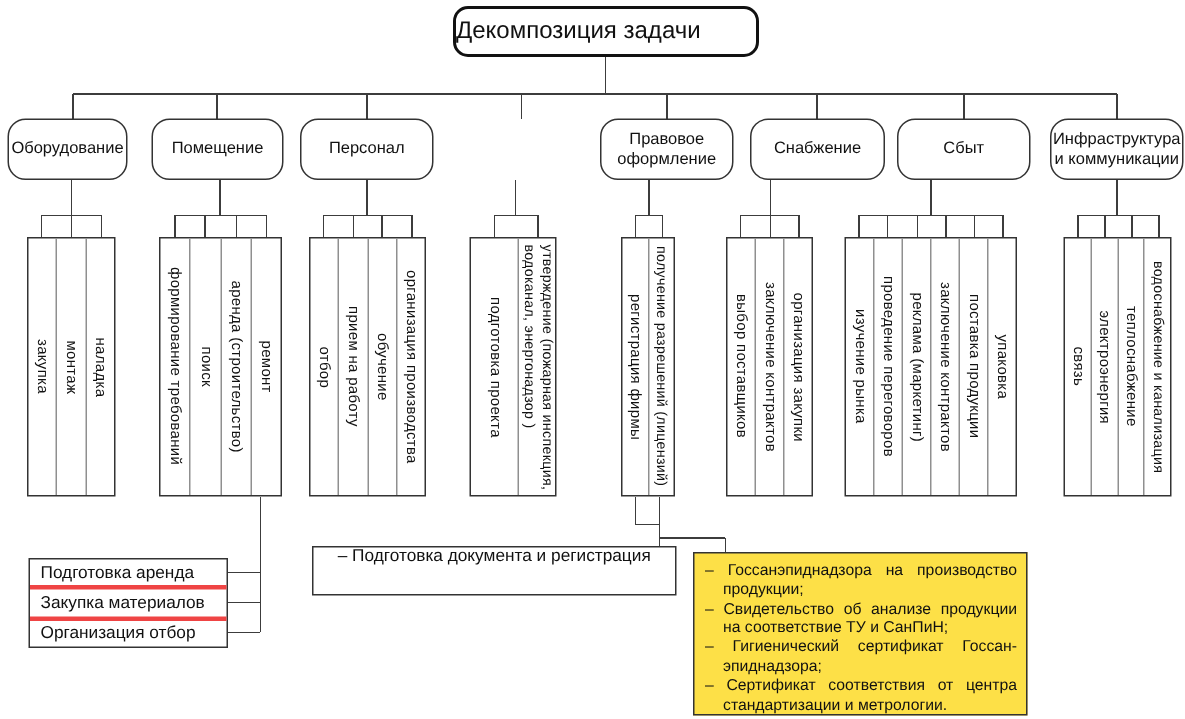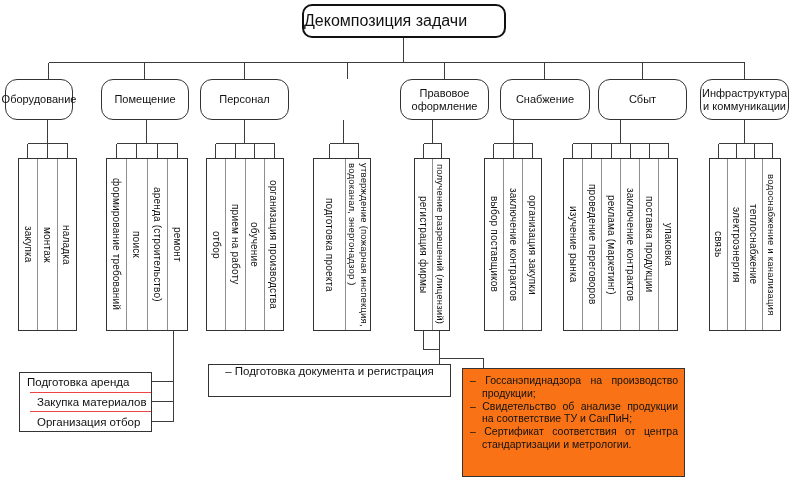--- a/index.html
+++ b/index.html
@@ -30,29 +30,29 @@
     writing-mode:vertical-rl;white-space:nowrap;font-size:10px;line-height:11px;
     letter-spacing:0.2px;
   }
   .vtext.ml{white-space:pre-line;line-height:12px;}
   .vtext.sm{font-size:9.5px;}
   .stack{
     position:absolute;left:19px;top:372px;width:133px;height:60px;box-sizing:border-box;
     border:1px solid #333;background:#fff;display:flex;flex-direction:column;
   }
   .stack-row{flex:1;display:flex;align-items:center;padding-left:7px;font-size:11.5px;}
-  .stack-row + .stack-row{border-top:1px solid #ef4444;margin-left:10px;}
+  .stack-row + .stack-row{border-top:3px solid #ef4444;}
   .note{
     position:absolute;left:208px;top:364px;width:243px;height:33px;box-sizing:border-box;
     border:1px solid #333;background:#fff;display:flex;align-items:flex-start;justify-content:center;
     font-size:11.5px;
   }
   .permits{
     position:absolute;left:462px;top:368px;width:223px;height:109px;box-sizing:border-box;
-    border:1px solid #333;background:#f97316;padding:5px 6px 4px 7px;
+    border:1px solid #333;background:#fde047;padding:5px 6px 4px 7px;
   }
   .permit-item{
     font-size:10.5px;line-height:12.8px;text-align:justify;
     padding-left:12px;text-indent:-12px;
   }
 </style>
 </head>
 <body>
 
 <div id="canvas">
@@ -79,21 +79,21 @@
       M152,381.5 H173.5 M152,401.5 H173.5 M152,421.5 H173.5
       M423.5,331 V349.5 M423.5,349.5 H439.5 M439.5,331 V364
       M439.5,358.5 H483.5 M483.5,358.5 V368
     "></path>
   </svg>
 
   <div class="root">
     <span>Декомпозиция задачи</span>
   </div>
 
-  <div class="node" style="left:5px;width:68px">
+  <div class="node" style="left:5px;width:80px">
     <span>Оборудование</span>
   </div>
   <div class="node" style="left:101px;width:88px">
     <span>Помещение</span>
   </div>
   <div class="node" style="left:200px;width:89px">
     <span>Персонал</span>
   </div>
   <div class="node" style="left:400px;width:89px">
     <span>Правовое оформление</span>
@@ -223,16 +223,17 @@
     <div class="stack-row">Организация отбор</div>
   </div>
 
   <div class="note">
     <span>– Подготовка документа и регистрация</span>
   </div>
 
   <div class="permits">
     <div class="permit-item">– Госсанэпиднадзора  на  производство продукции;</div>
     <div class="permit-item">– Свидетельство об анализе продукции на соответствие ТУ и СанПиН;</div>
+    <div class="permit-item">– Гигиенический сертификат Госсан-эпиднадзора;</div>
     <div class="permit-item">– Сертификат соответствия от центра стандартизации и метрологии.</div>
   </div>
 
 </div>
 
 </body></html>

